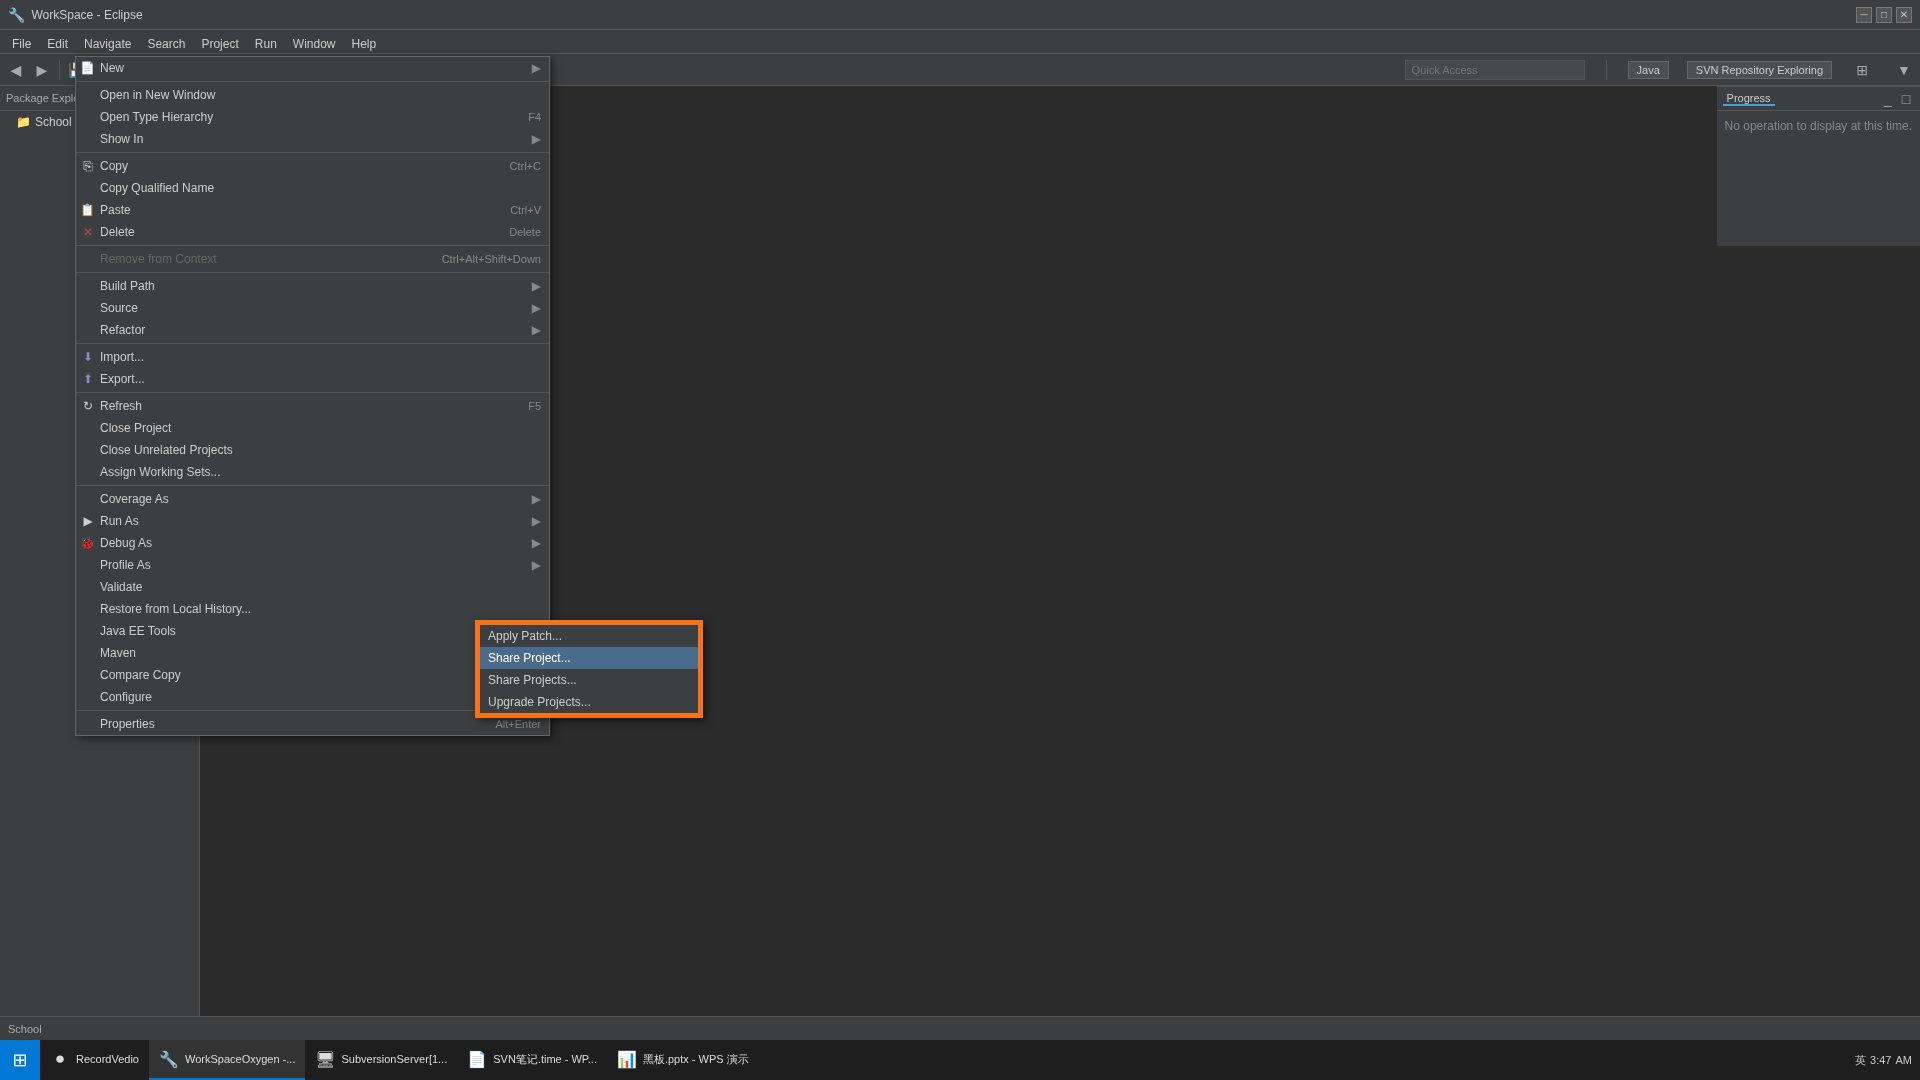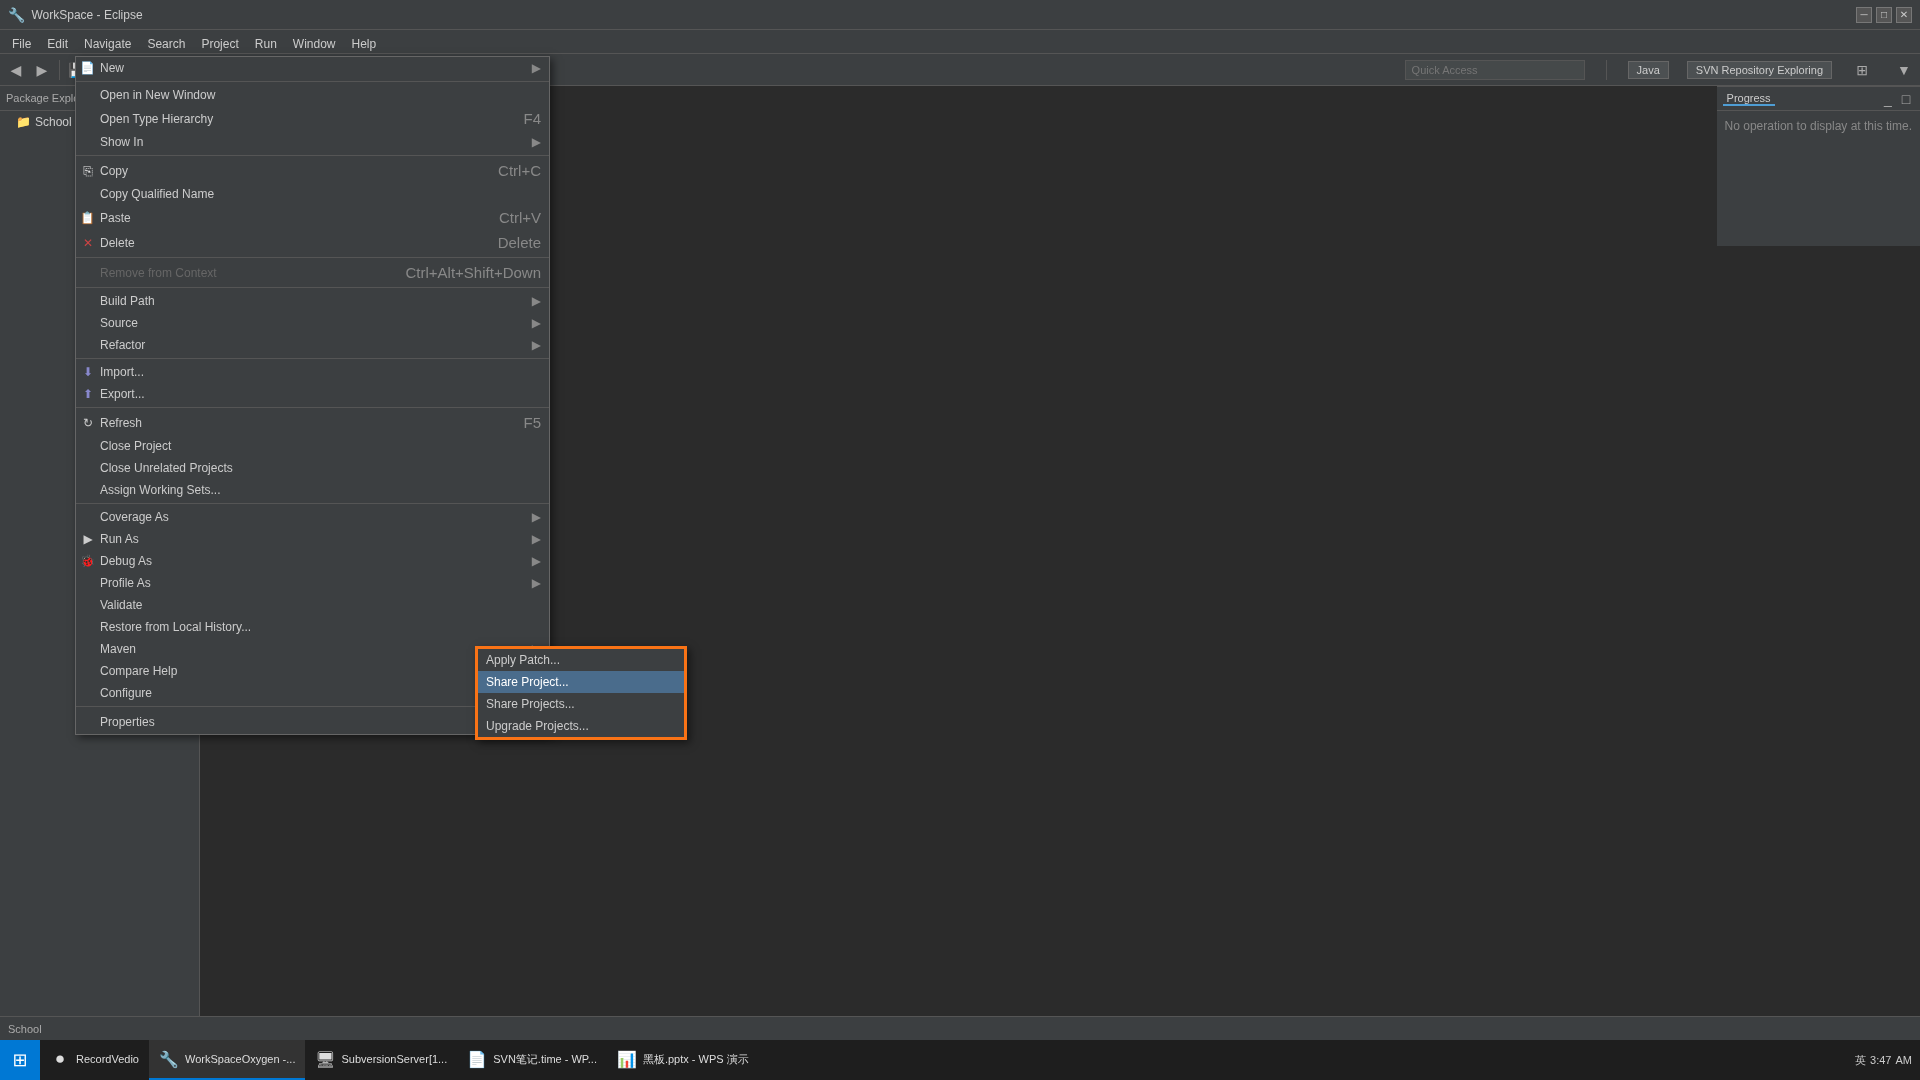--- a/index.html
+++ b/index.html
@@ -238,42 +238,42 @@
       position: absolute;
       left: 4px;
       display: flex;
       align-items: center;
       justify-content: center;
       font-size: 12px;
     }
     .ctx-item .shortcut {
       margin-left: auto;
       color: #888;
-      font-size: 15px;
+      font-size: 11px;
       padding-left: 20px;
     }
     .ctx-item .arrow {
       margin-left: auto;
       color: #888;
       font-size: 12px;
     }
     .ctx-separator {
       height: 1px;
       background: #555;
       margin: 2px 0;
     }
 
     
     .submenu {
       position: absolute;
       left: 475px;
-      top: 646px;
-      width: 212px;
-      background: #3c3f41;
-      border: 3px solid #f97316;
+      top: 620px;
+      width: 228px;
+      background: #3c3f41;
+      border: 5px solid #f97316;
       box-shadow: 3px 3px 8px rgba(0,0,0,0.5);
       z-index: 1001;
     }
     .submenu .ctx-item {
       padding-left: 8px;
     }
 
     
     .icon-copy { color: #e0e0e0; }
     .icon-paste { color: #e0e0e0; }
@@ -549,26 +549,31 @@
   <div class="ctx-item">
     <span class="icon-placeholder"></span>
     <span>Validate</span>
   </div>
   <div class="ctx-item">
     <span class="icon-placeholder"></span>
     <span>Restore from Local History...</span>
   </div>
   <div class="ctx-item">
     <span class="icon-placeholder"></span>
+    <span>Java EE Tools</span>
+    <span class="arrow">▶</span>
+  </div>
+  <div class="ctx-item">
+    <span class="icon-placeholder"></span>
     <span>Maven</span>
     <span class="arrow">▶</span>
   </div>
   <div class="ctx-item">
     <span class="icon-placeholder"></span>
-    <span>Compare Help</span>
+    <span>Compare Copy</span>
     <span class="arrow">▶</span>
   </div>
   <div class="ctx-item">
     <span class="icon-placeholder"></span>
     <span>Configure</span>
     <span class="arrow">▶</span>
   </div>
   <div class="ctx-separator"></div>
   <div class="ctx-item">
     <span class="icon-placeholder"></span>

